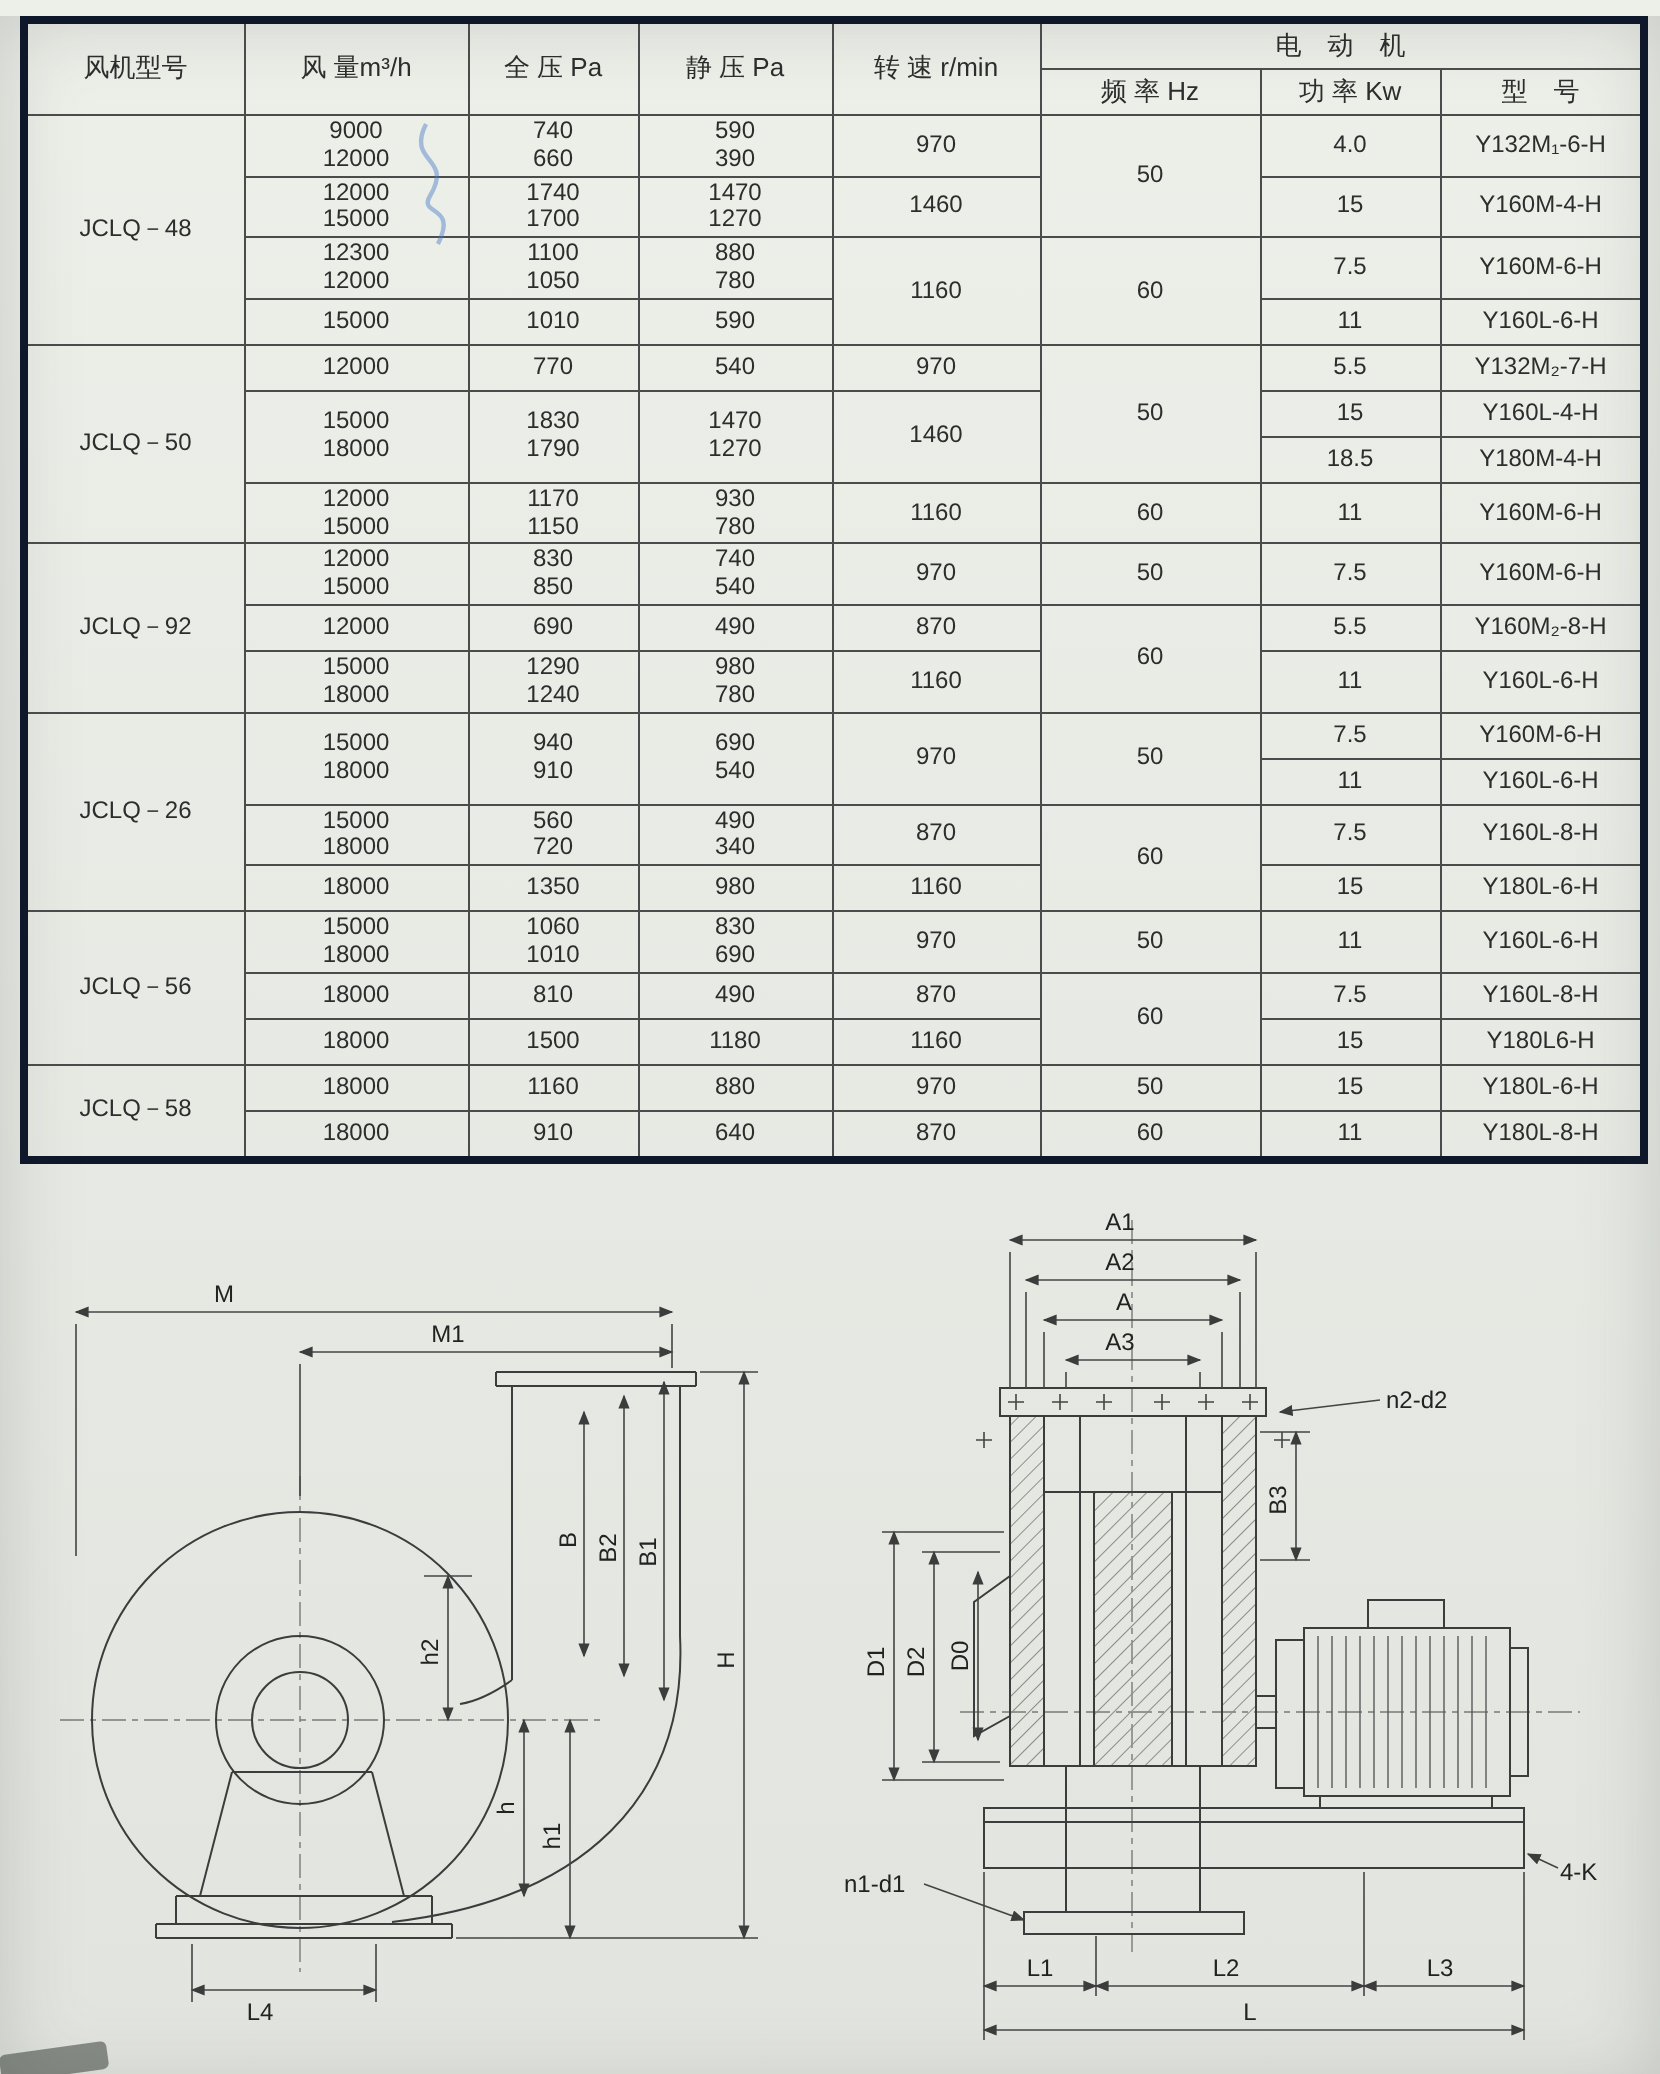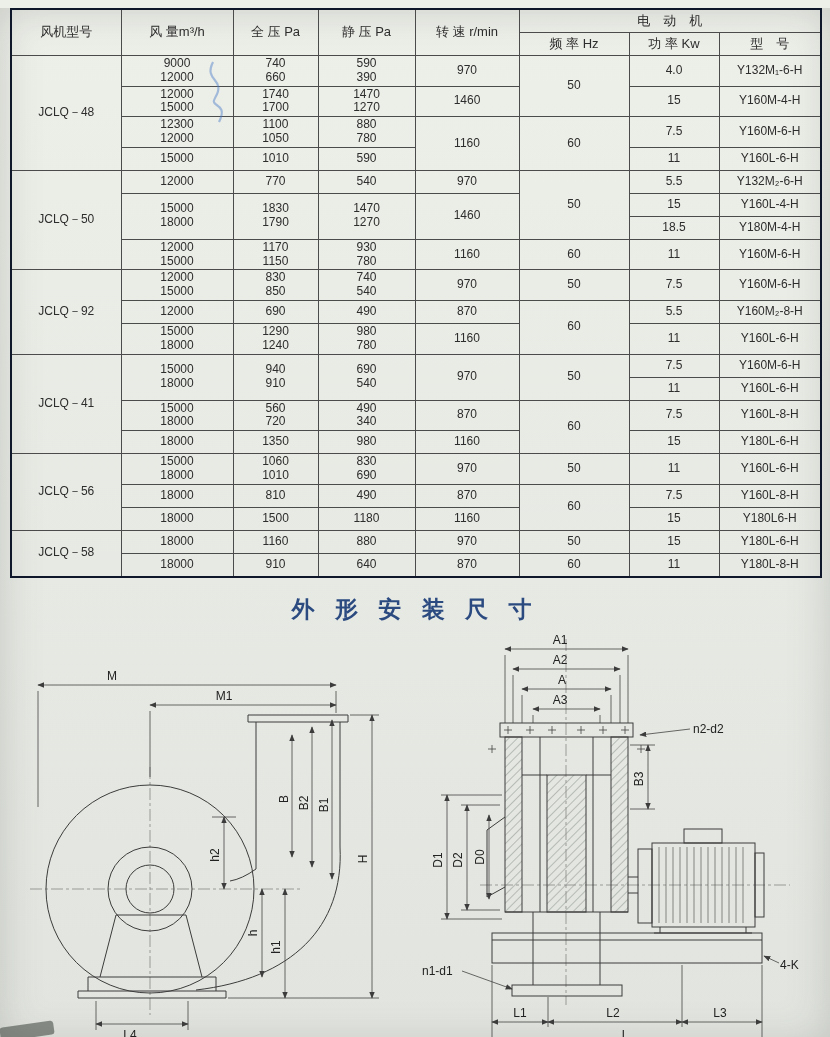--- a/index.html
+++ b/index.html
@@ -11,21 +11,21 @@
     position:relative;
     overflow:hidden;
   }
   .page{position:relative;width:830px;height:1037px;box-shadow:inset 0 0 40px rgba(90,95,90,.25);}
   table.spec{
     border-collapse:collapse;
     table-layout:fixed;
     width:810px;
     margin:8px 0 16px 10px;
     background:transparent;
-    border:2px solid #0f172a;
+    border:4px solid #0f172a;
   }
   table.spec td, table.spec th{
     border:1px solid #4b4b4b;
     text-align:center;
     vertical-align:middle;
     padding:1px 1px;
     font-size:12px;
     font-weight:normal;
     line-height:1.15;
     white-space:pre-line;
@@ -128,21 +128,21 @@
     </tr>
 
     <tr>
       <td rowspan="4">JCLQ－50</td>
       <td>12000</td>
       <td>770</td>
       <td>540</td>
       <td>970</td>
       <td rowspan="3">50</td>
       <td>5.5</td>
-      <td>Y132M₂-6-H</td>
+      <td>Y132M₂-7-H</td>
     </tr>
     <tr>
       <td rowspan="2">15000
 18000</td>
       <td rowspan="2">1830
 1790</td>
       <td rowspan="2">1470
 1270</td>
       <td rowspan="2">1460</td>
       <td>15</td>
@@ -193,21 +193,21 @@
       <td>1290
 1240</td>
       <td>980
 780</td>
       <td>1160</td>
       <td>11</td>
       <td>Y160L-6-H</td>
     </tr>
 
     <tr>
-      <td rowspan="4">JCLQ－41</td>
+      <td rowspan="4">JCLQ－26</td>
       <td rowspan="2">15000
 18000</td>
       <td rowspan="2">940
 910</td>
       <td rowspan="2">690
 540</td>
       <td rowspan="2">970</td>
       <td rowspan="2">50</td>
       <td>7.5</td>
       <td>Y160M-6-H</td>
@@ -289,21 +289,20 @@
     </tr>
   </tbody>
     </table>
 
   <div class="pen-mark">
     <svg width="60" height="80" viewBox="0 0 60 80">
       <path d="M28,6 C18,26 42,22 30,42 C24,52 44,46 34,66" stroke="#4a7bc8" stroke-width="2.2" opacity="0.45" fill="none"></path>
     </svg>
   </div>
 
-  <div class="section-title">外 形 安 装 尺 寸</div>
 
   <svg class="draw" width="830" height="440" viewBox="0 0 830 440">
     <defs>
       <marker id="ar" viewBox="0 0 10 8" markerWidth="9" markerHeight="7" refX="9" refY="4" orient="auto-start-reverse">
         <path d="M0,0 L10,4 L0,8 Z" fill="#3c3c3c"></path>
       </marker>
       <pattern id="hat" width="6" height="6" patternUnits="userSpaceOnUse" patternTransform="rotate(45)">
         <line x1="0" y1="0" x2="0" y2="6" stroke="#8a8f8a" stroke-width="1"></line>
       </pattern>
     </defs>

